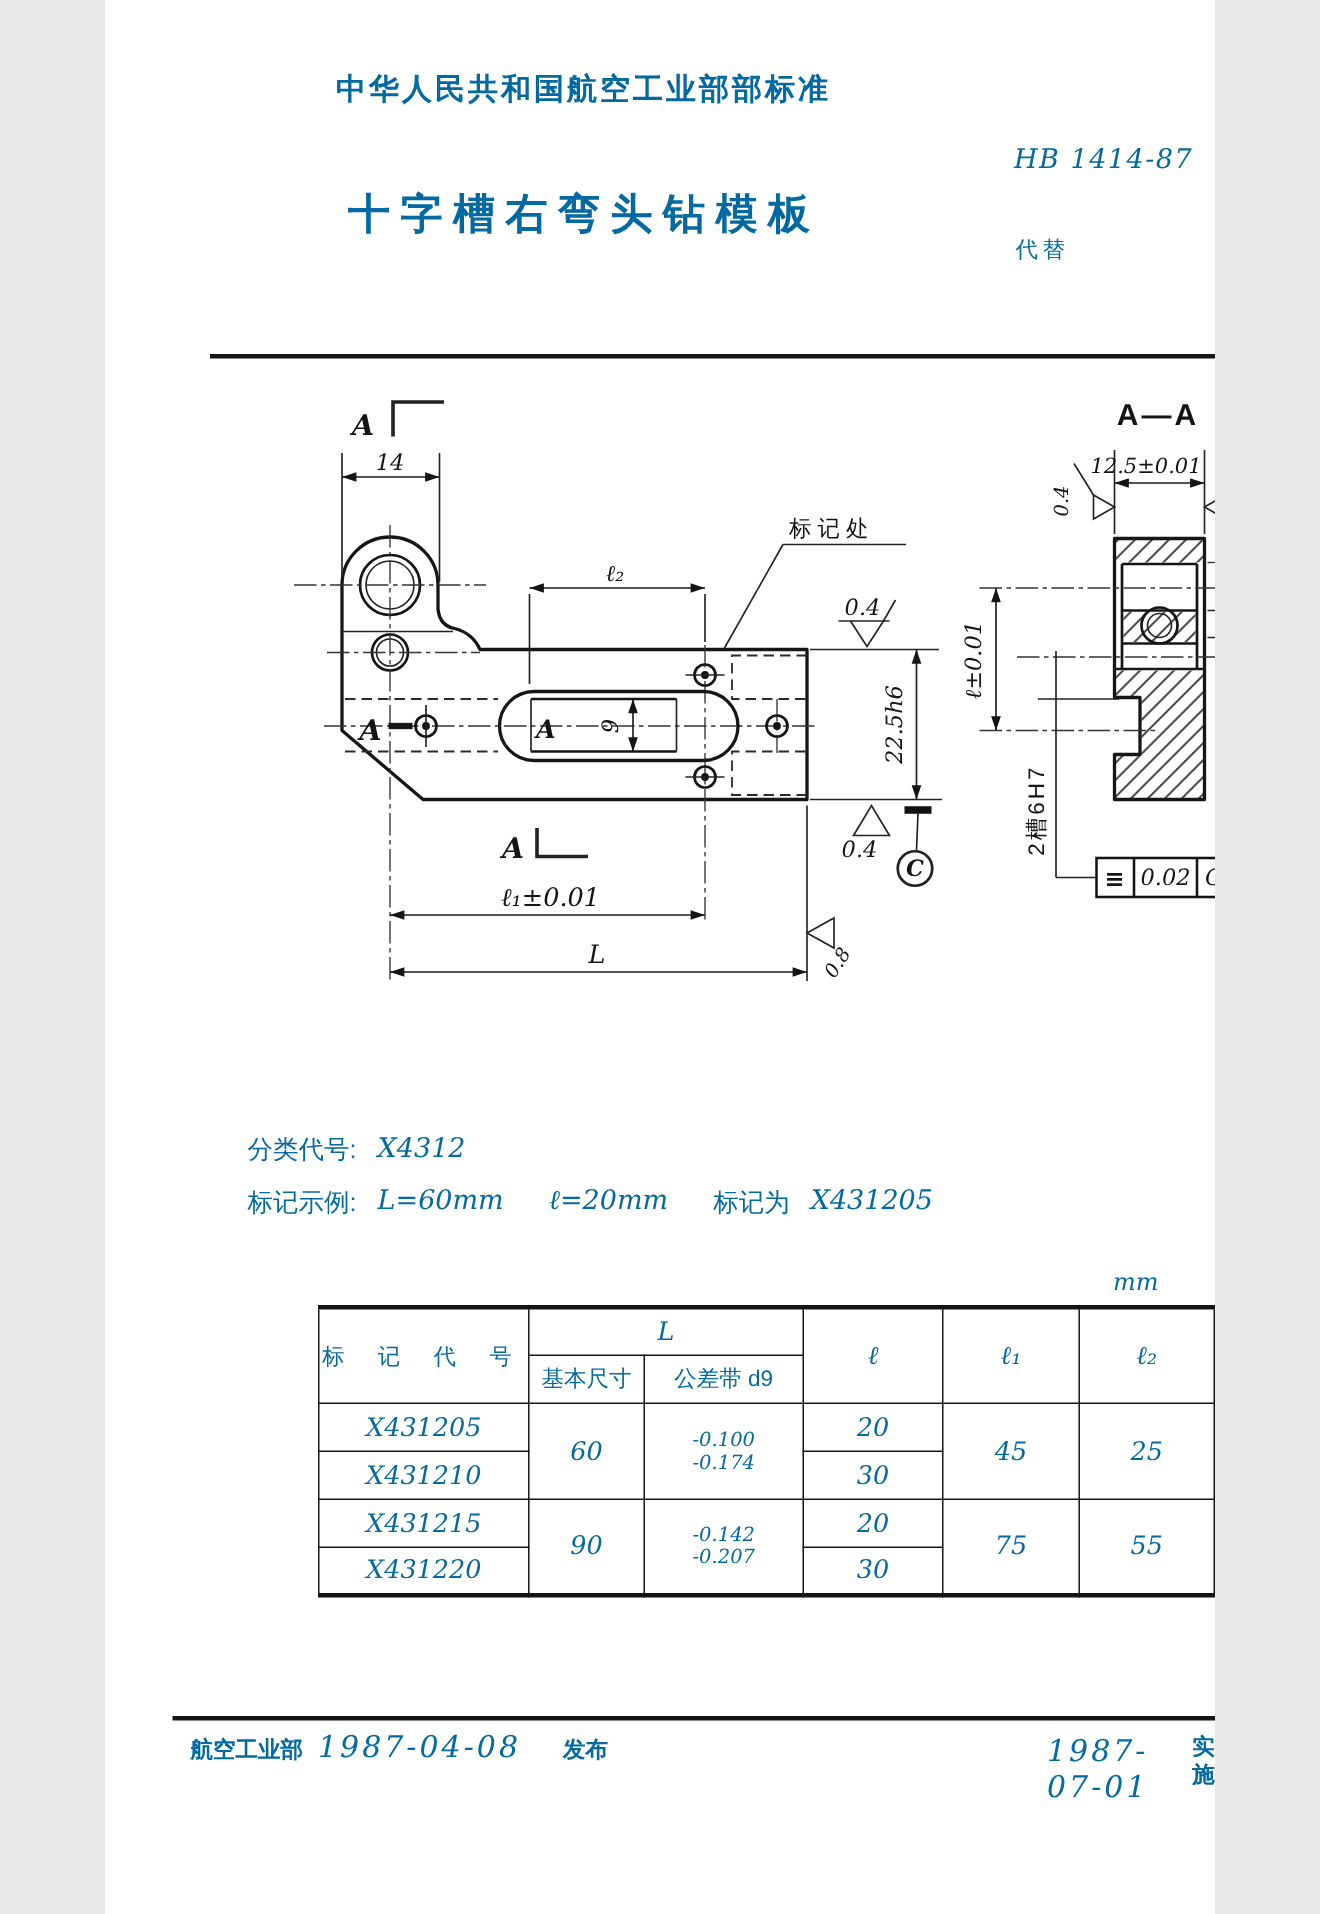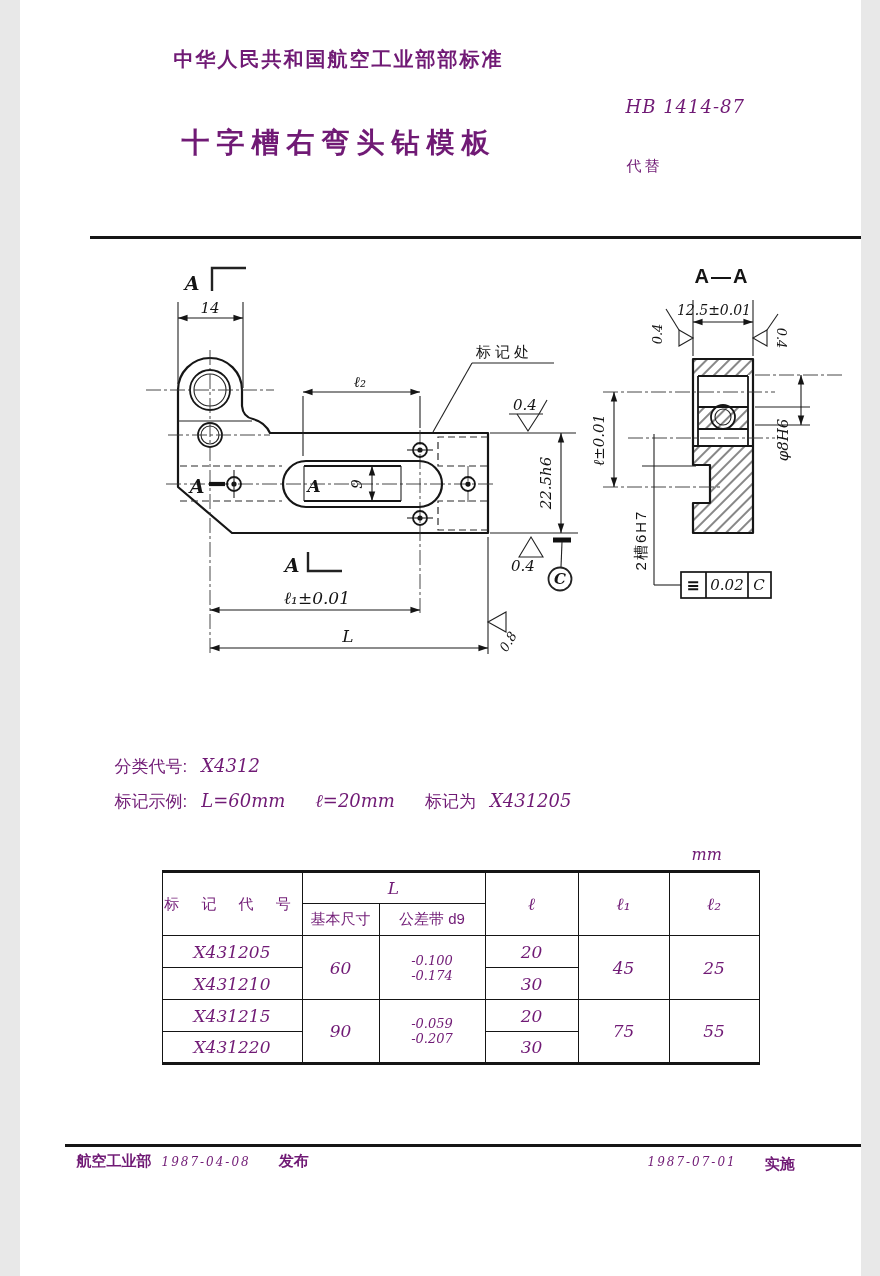--- a/index.html
+++ b/index.html
@@ -1,17 +1,17 @@
 <!DOCTYPE html>
 <html><head>
 <meta charset="utf-8">
 <style>
   html,body{margin:0;padding:0;background:#e8e8e8;}
-  .page{position:relative;width:841px;height:1276px;background:#ffffff;margin:0 auto;
-        font-family:"Liberation Sans",sans-serif;color:#701a75;overflow:hidden;}
+  .page{position:relative;width:740px;height:1276px;background:#ffffff;margin:0 auto;
+        font-family:"Liberation Sans",sans-serif;color:#0369a1;overflow:hidden;}
   .abs{position:absolute;}
   .std-org{left:154px;top:46px;font-size:20px;font-weight:bold;letter-spacing:2px;}
   .std-no{left:606px;top:96px;font-size:18px;font-style:italic;font-family:"DejaVu Serif",serif;letter-spacing:1px;text-align:right;}
   .doc-title{left:162px;top:124px;font-size:28px;font-weight:600;letter-spacing:7px;}
   .supersede{left:607px;top:157px;font-size:15px;letter-spacing:3px;}
   .rule{position:absolute;background:#151515;height:2.6px;}
   .rule-top{left:70px;top:236px;width:776px;}
   .rule-bottom{left:45px;top:1144px;width:800px;}
   .hw{font-family:"DejaVu Serif",serif;font-style:italic;}
   .cls-line{position:absolute;left:95px;font-size:17px;display:flex;align-items:flex-start;}
@@ -28,21 +28,21 @@
   th.code-h{letter-spacing:9px;}
   .hr1 th{height:30px;}
   .hr2 th{height:31px;}
   tbody tr{height:32px;}
   td.code{font-size:17px;}
   table.spec td{font-size:17px;}
   td.tol div{font-size:13px;line-height:15px;}
   .footer-left{position:absolute;left:57px;top:1152px;font-size:15px;display:flex;align-items:baseline;}
   .footer-right{position:absolute;left:628px;top:1155px;font-size:15px;display:flex;align-items:flex-start;}
   .footer-left .bold,.footer-right .bold{font-weight:bold;}
-  .footer-left .hw,.footer-right .hw{font-size:12px;letter-spacing:2px;}
+  .footer-left .hw,.footer-right .hw{font-size:20px;letter-spacing:2px;}
   .fgap-s{margin-left:10px;} .fgap-l{margin-left:28px;}
   
   svg .ol{fill:none;stroke:#161616;stroke-width:2.2;stroke-linejoin:round;}
   svg .ol2{fill:none;stroke:#161616;stroke-width:1.8;}
   svg .th{fill:none;stroke:#222;stroke-width:1.1;}
   svg .dim{fill:none;stroke:#1b1b1b;stroke-width:1.1;}
   svg .cl{fill:none;stroke:#333;stroke-width:0.9;stroke-dasharray:15 3 3 3;}
   svg .hd{fill:none;stroke:#2b2b2b;stroke-width:1.2;stroke-dasharray:7 4;}
   svg text{fill:#141414;}
   svg .dt{font:italic 15px "DejaVu Serif",serif;}
@@ -324,21 +324,21 @@
         <td class="hw" rowspan="2">25</td>
       </tr>
       <tr>
         <td class="hw code">X431210</td>
         <td class="hw">30</td>
       </tr>
       <tr>
         <td class="hw code">X431215</td>
         <td class="hw" rowspan="2">90</td>
         <td class="tol" rowspan="2">
-          <div class="hw">-0.059</div>
+          <div class="hw">-0.142</div>
           <div class="hw">-0.207</div>
         </td>
         <td class="hw">20</td>
         <td class="hw" rowspan="2">75</td>
         <td class="hw" rowspan="2">55</td>
       </tr>
       <tr>
         <td class="hw code">X431220</td>
         <td class="hw">30</td>
       </tr>

